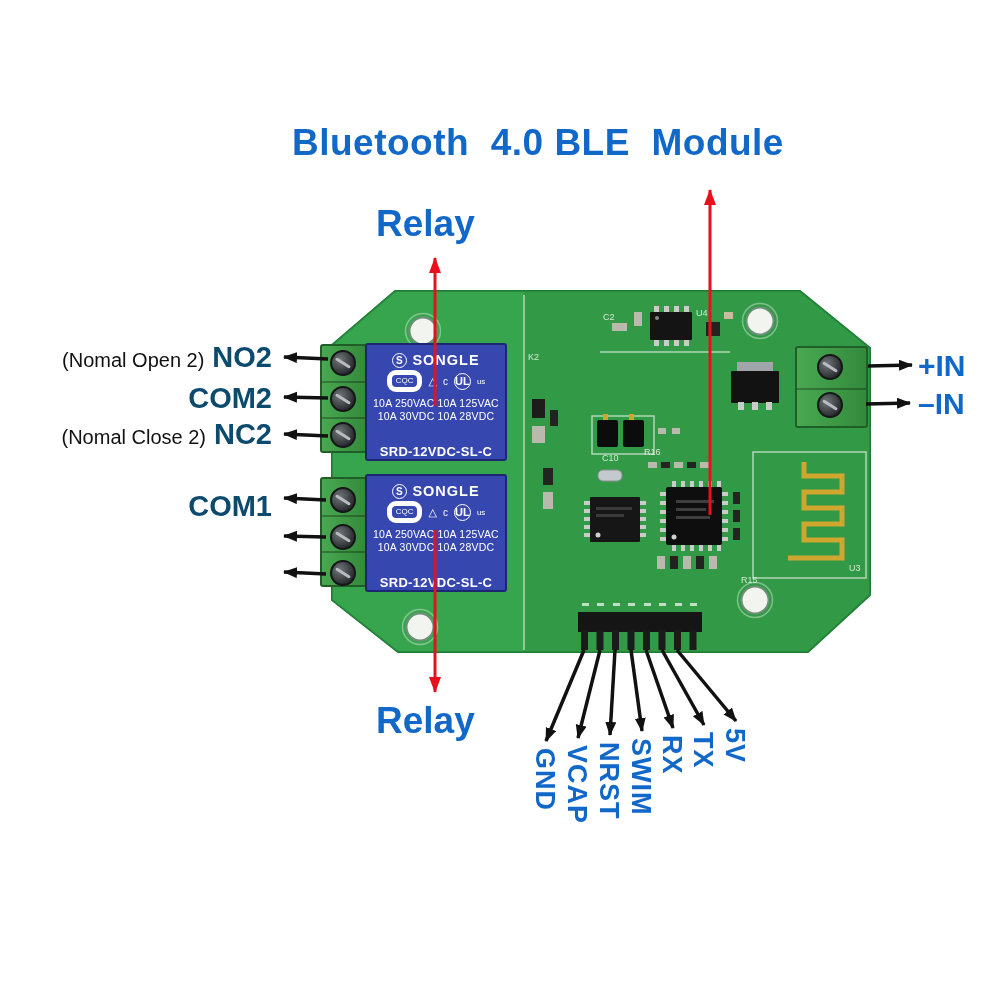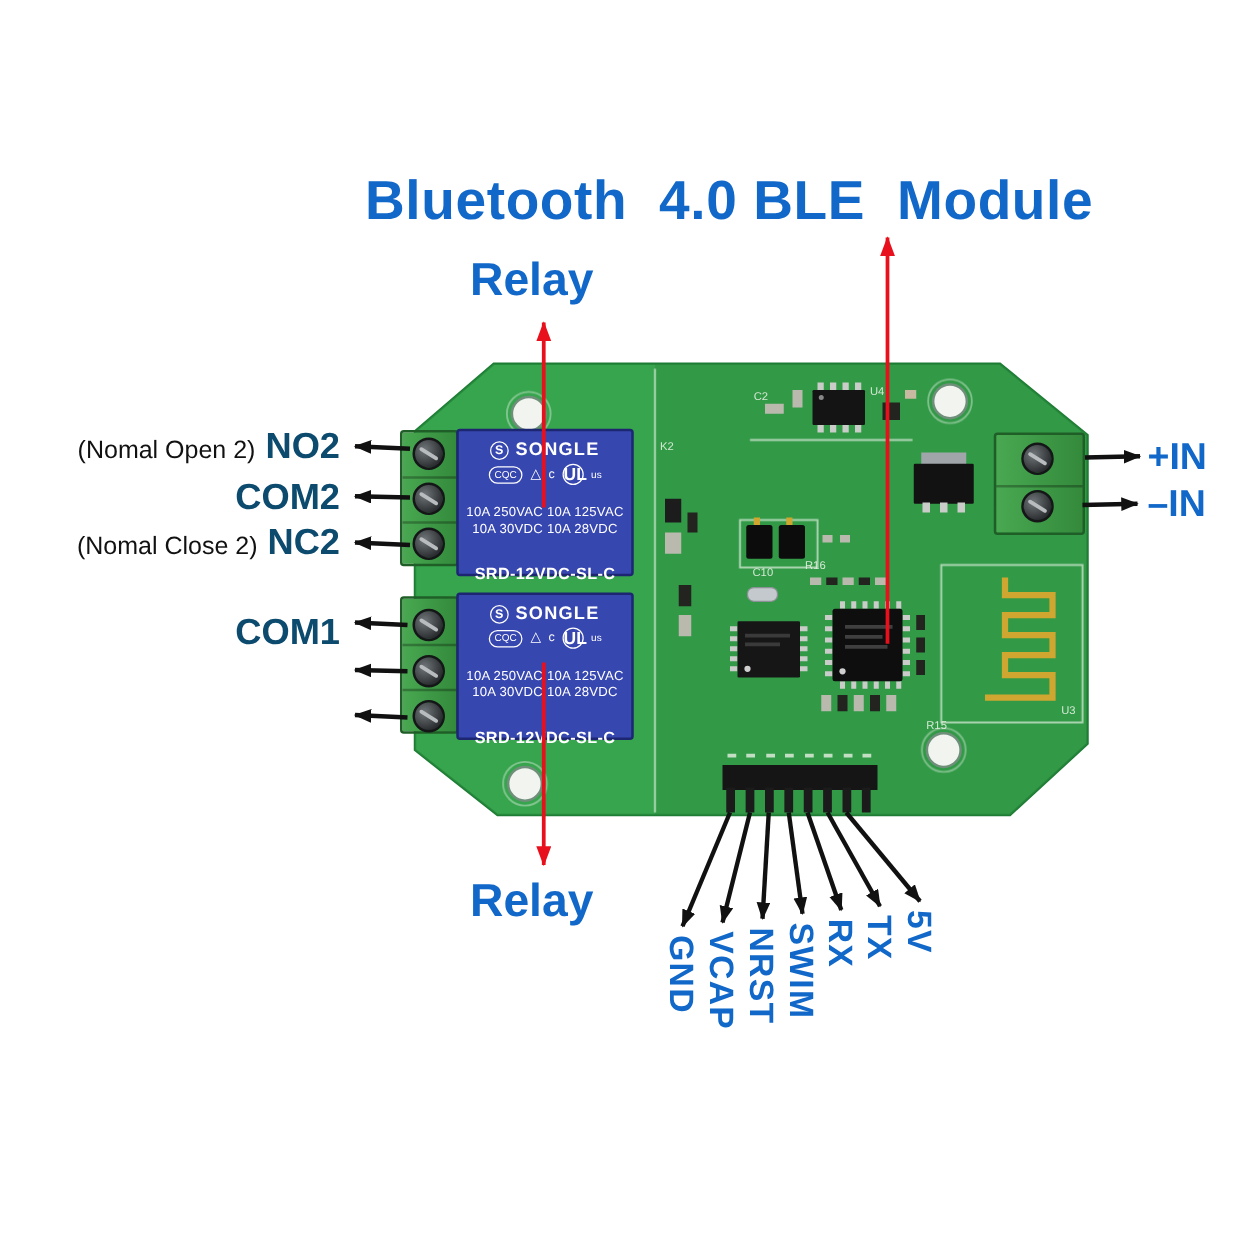--- a/index.html
+++ b/index.html
@@ -4,21 +4,21 @@
 <style>
   html,body{margin:0;padding:0;background:#fff;}
   .canvas{position:relative;width:1001px;height:1001px;background:#ffffff;overflow:hidden;
           font-family:"Liberation Sans",sans-serif;}
   svg{position:absolute;left:0;top:0;pointer-events:none;}
   svg text{font-family:"Liberation Sans",sans-serif;}
   .board-svg{z-index:1;}
   .arrow-svg{z-index:6;}
   .txt{position:absolute;z-index:7;white-space:pre;}
   .blue{color:#1168c9;font-weight:bold;}
-  .title{left:292px;top:136px;font-size:44px;letter-spacing:.5px;}
+  .title{left:292px;top:122px;font-size:37px;letter-spacing:.5px;}
   .relay-top{left:376px;top:203px;font-size:37px;}
   .relay-bottom{left:376px;top:700px;font-size:37px;}
   .lrow{position:absolute;right:729px;z-index:7;white-space:nowrap;line-height:1.05;}
   .lrow .pre{color:#111;font-size:20px;font-weight:normal;}
   .lrow .nm{color:#0c4a6e;font-size:29px;font-weight:bold;margin-left:8px;}
   .rlab{position:absolute;left:918px;z-index:7;color:#1168c9;font-size:30px;font-weight:bold;}
   .pin-label{position:absolute;z-index:7;transform-origin:top left;transform:rotate(90deg);
              color:#1168c9;font-weight:bold;font-size:27px;letter-spacing:1px;white-space:nowrap;}
   .tb{position:absolute;z-index:2;background:linear-gradient(90deg,#49a851,#338a3b);
       border:2px solid #1f5f27;border-radius:3px;box-sizing:border-box;}
@@ -29,28 +29,28 @@
   .screw::after{content:"";position:absolute;left:50%;top:50%;width:17px;height:3px;
          background:#b9bcbe;border-radius:2px;transform:translate(-50%,-50%) rotate(32deg);}
   .relay{position:absolute;z-index:3;width:142px;height:118px;background:#3747b0;
          border:2px solid #1d2670;border-radius:3px;box-sizing:border-box;color:#fff;
          text-align:center;display:flex;flex-direction:column;align-items:center;}
   .relay .r1{margin-top:7px;font-size:14.5px;font-weight:bold;letter-spacing:1px;
              display:flex;align-items:center;gap:5px;}
   .relay .slogo{display:inline-block;width:15px;height:15px;line-height:14px;border:1.5px solid #fff;
              border-radius:50%;font-size:10px;font-weight:bold;box-sizing:border-box;}
   .relay .r2{margin-top:3px;display:flex;align-items:center;gap:6px;height:20px;}
-  .relay .cqc{border:1px solid #ffffff;border-radius:9px;padding:0 4px;font-size:8px;line-height:12px;}
+  .relay .cqc{border:5px solid #ffffff;border-radius:9px;padding:0 4px;font-size:8px;line-height:12px;}
   .relay .tri{font-size:11px;line-height:11px;}
   .relay .ulc{font-size:10px;}
   .relay .ul{display:inline-block;width:17px;height:17px;line-height:15px;border:1.5px solid #fff;
-             border-radius:50%;font-size:14px;font-weight:bold;box-sizing:border-box;}
+             border-radius:50%;font-size:11px;font-weight:bold;box-sizing:border-box;}
   .relay .ulus{font-size:8px;vertical-align:sub;}
   .relay .rat{font-size:10.5px;line-height:13px;letter-spacing:.2px;}
-  .relay .rat.first{margin-top:16px;}
+  .relay .rat.first{margin-top:6px;}
   .relay .model{margin-top:21px;font-size:13px;font-weight:600;letter-spacing:.3px;text-align:right;}
 </style>
 </head>
 <body>
 
 <div class="canvas">
 
   <svg class="board-svg" width="1001" height="1001" viewBox="0 0 1001 1001">
     <defs>
       <clipPath id="bclip">

